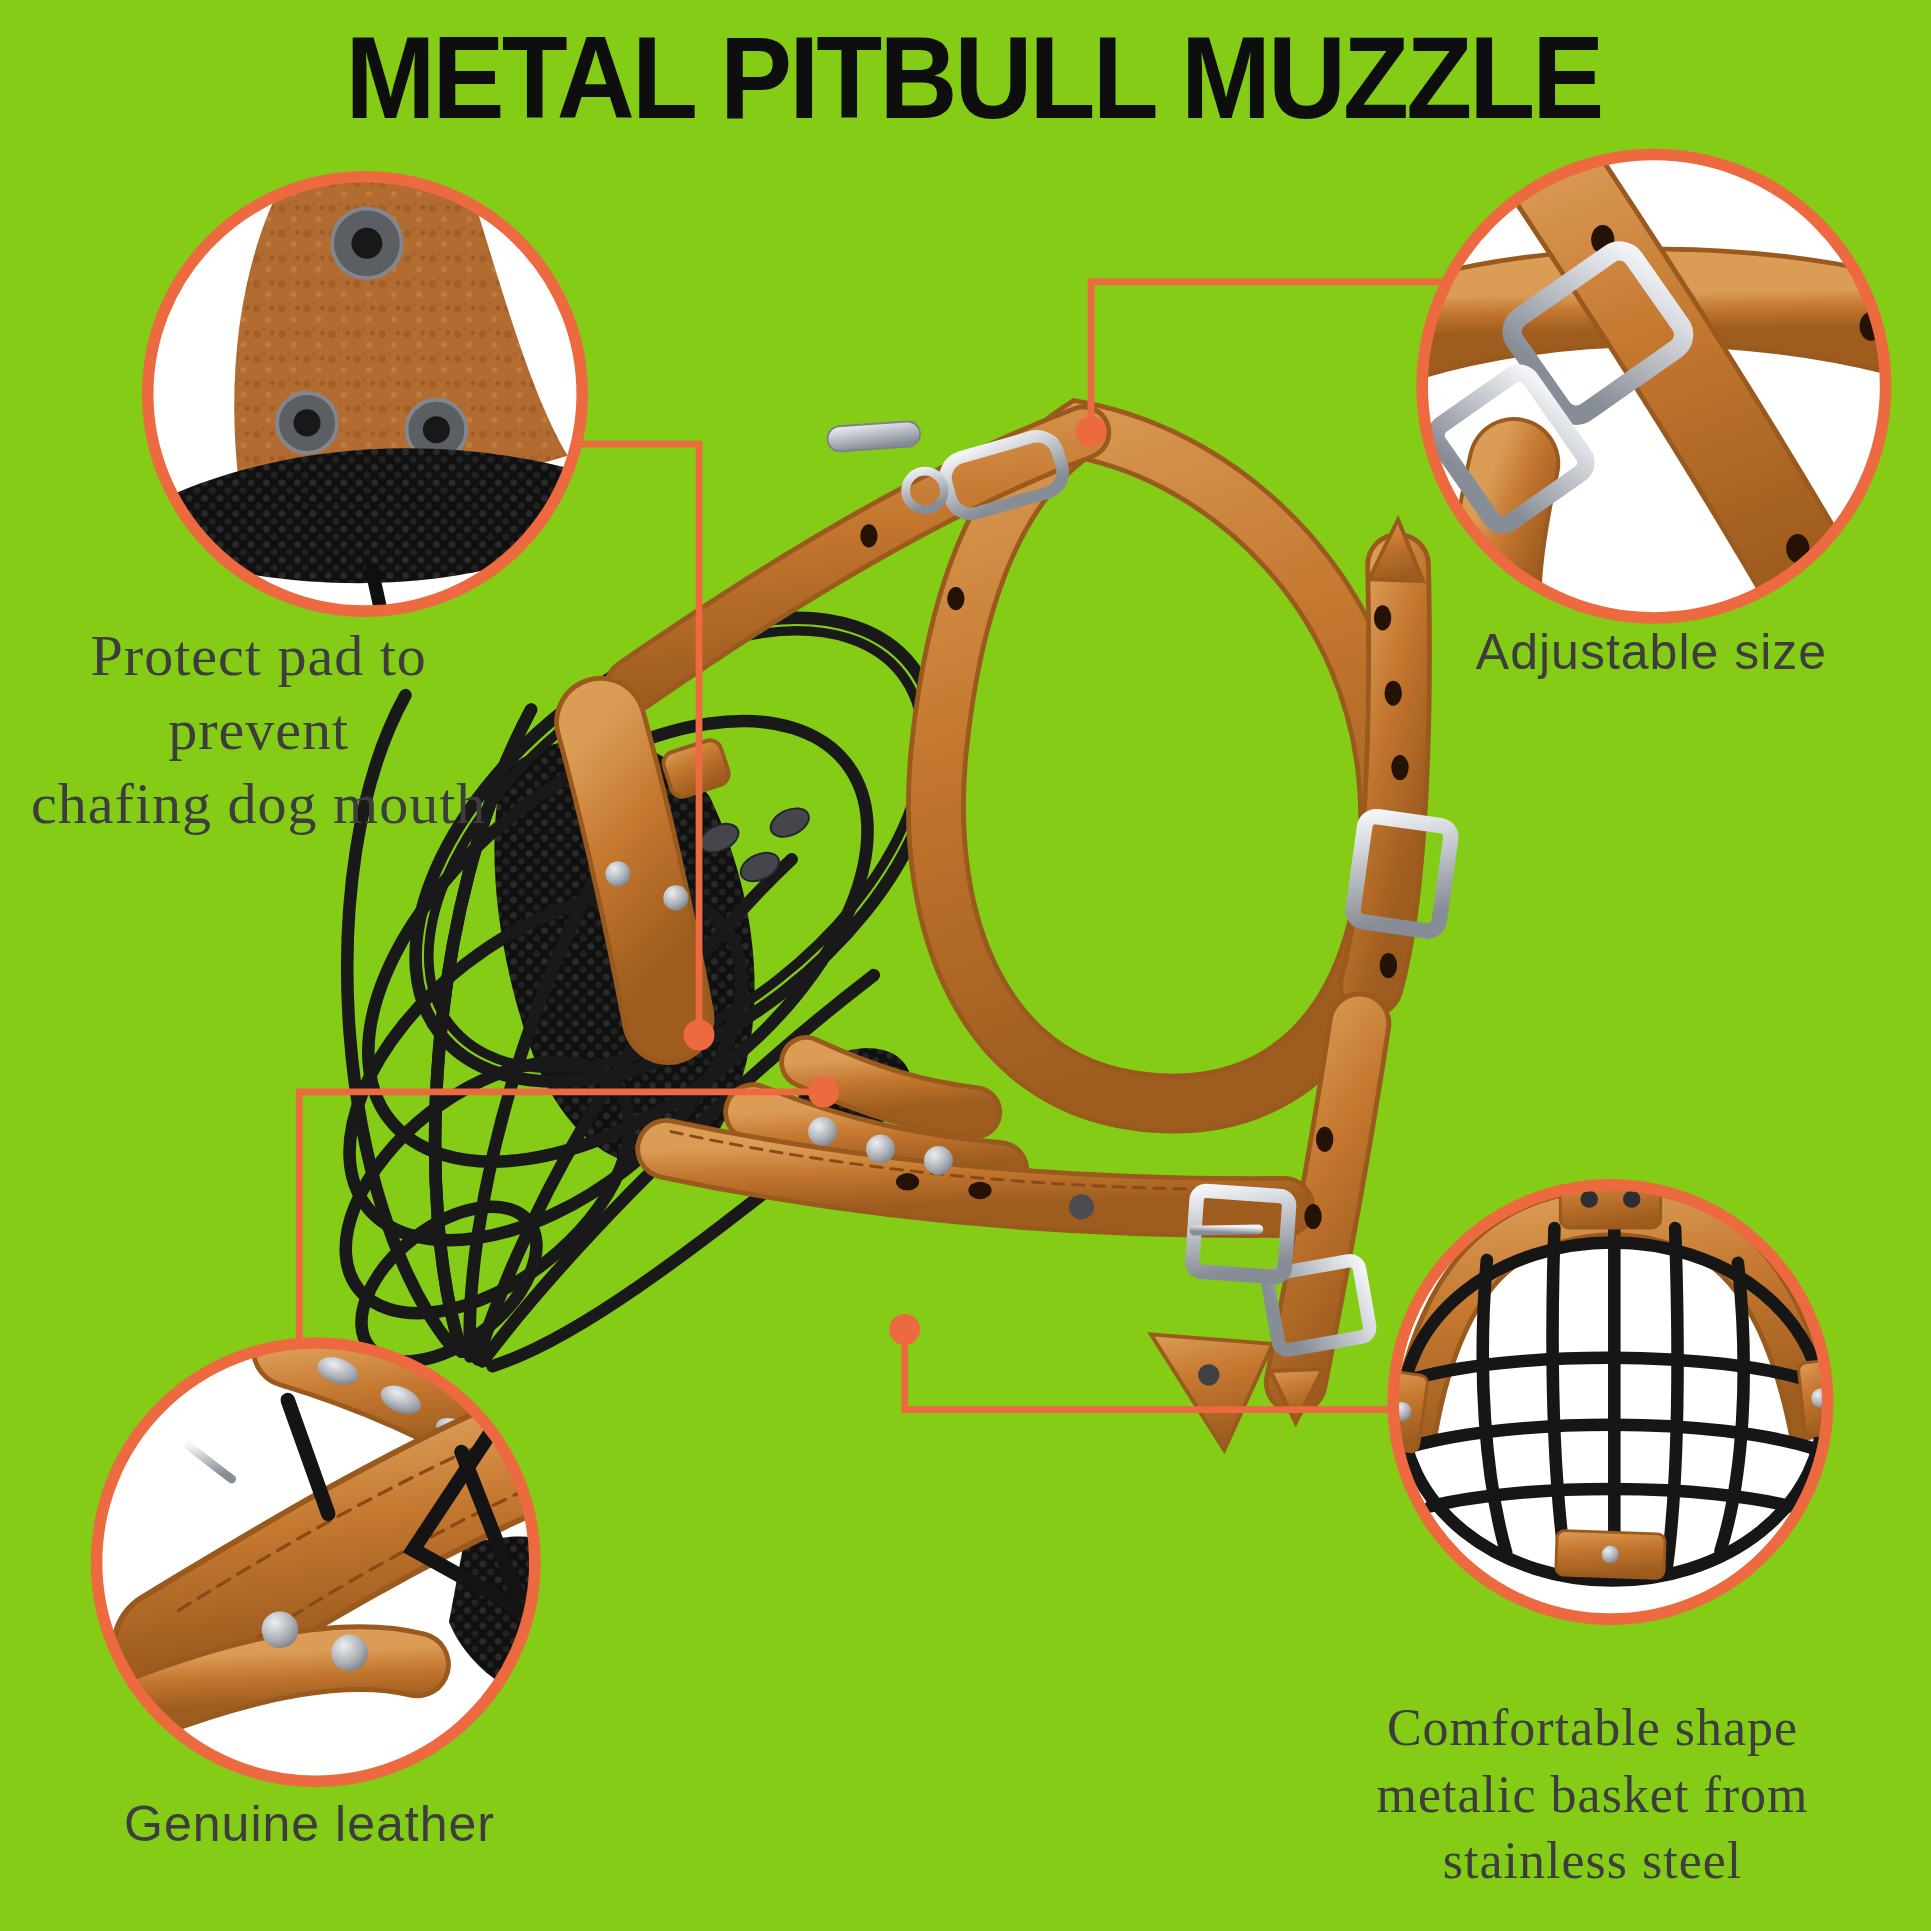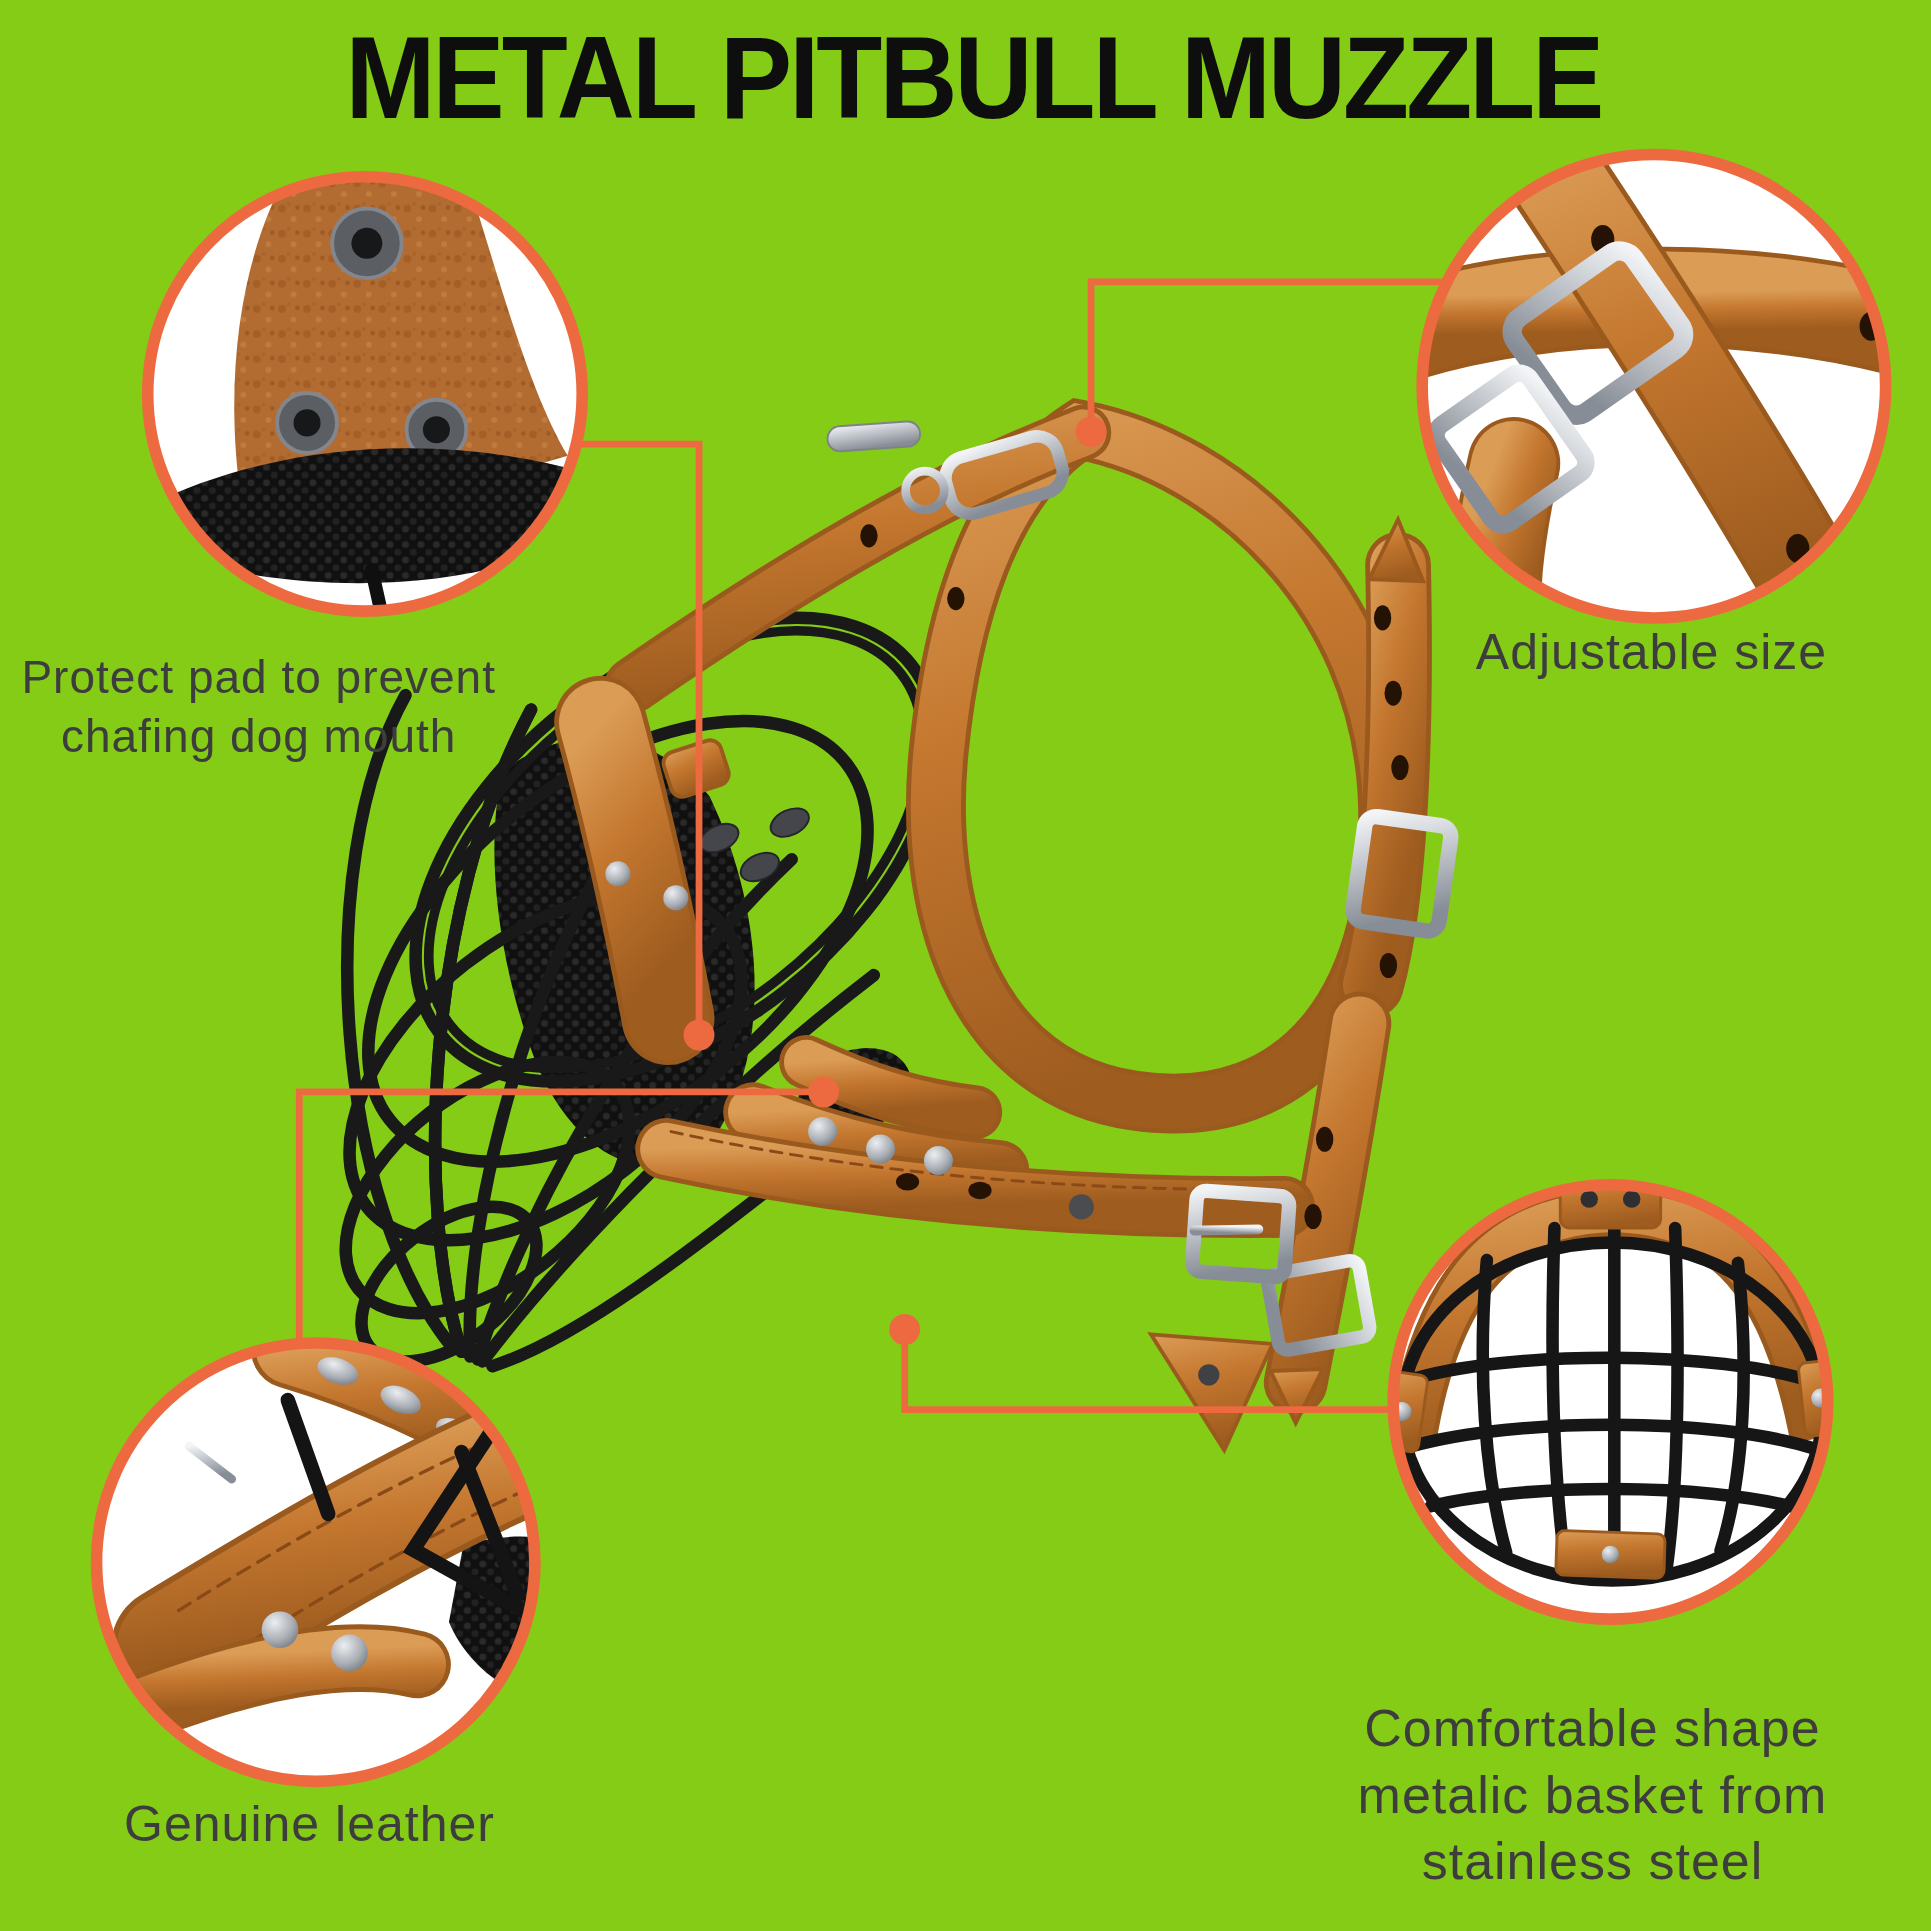--- a/index.html
+++ b/index.html
@@ -24,24 +24,24 @@
     white-space:nowrap;
   }
   .label{
     position:absolute;
     color:#3d3d3d;
     text-align:center;
     white-space:pre-line;
     line-height:1.28;
     letter-spacing:1px;
   }
-  .label-protect{ left:7.7px;   top:648px;  width:502px; font-size:46px; }
+  .label-protect{ left:7.7px;   top:619px;  width:502px; font-size:58px;font-family:Liberation Serif, serif; }
   .label-adjust{  left:1410px; top:620px;  width:483px; font-size:50px;text-align:center; }
   .label-leather{ left:68px;  top:1792px; width:483px; font-size:50px; }
-  .label-basket{  left:1303px; top:1695px; width:579px; font-size:52px; }
+  .label-basket{  left:1303px; top:1695px; width:579px; font-size:52px;font-family:Liberation Serif, serif; }
   svg{position:absolute;left:0;top:0;}
 </style>
 </head>
 <body>
 
 <div id="canvas">
 
   <div class="title">METAL PITBULL MUZZLE</div>
 
   <svg width="1931" height="1931" viewBox="0 0 2000 2000">

